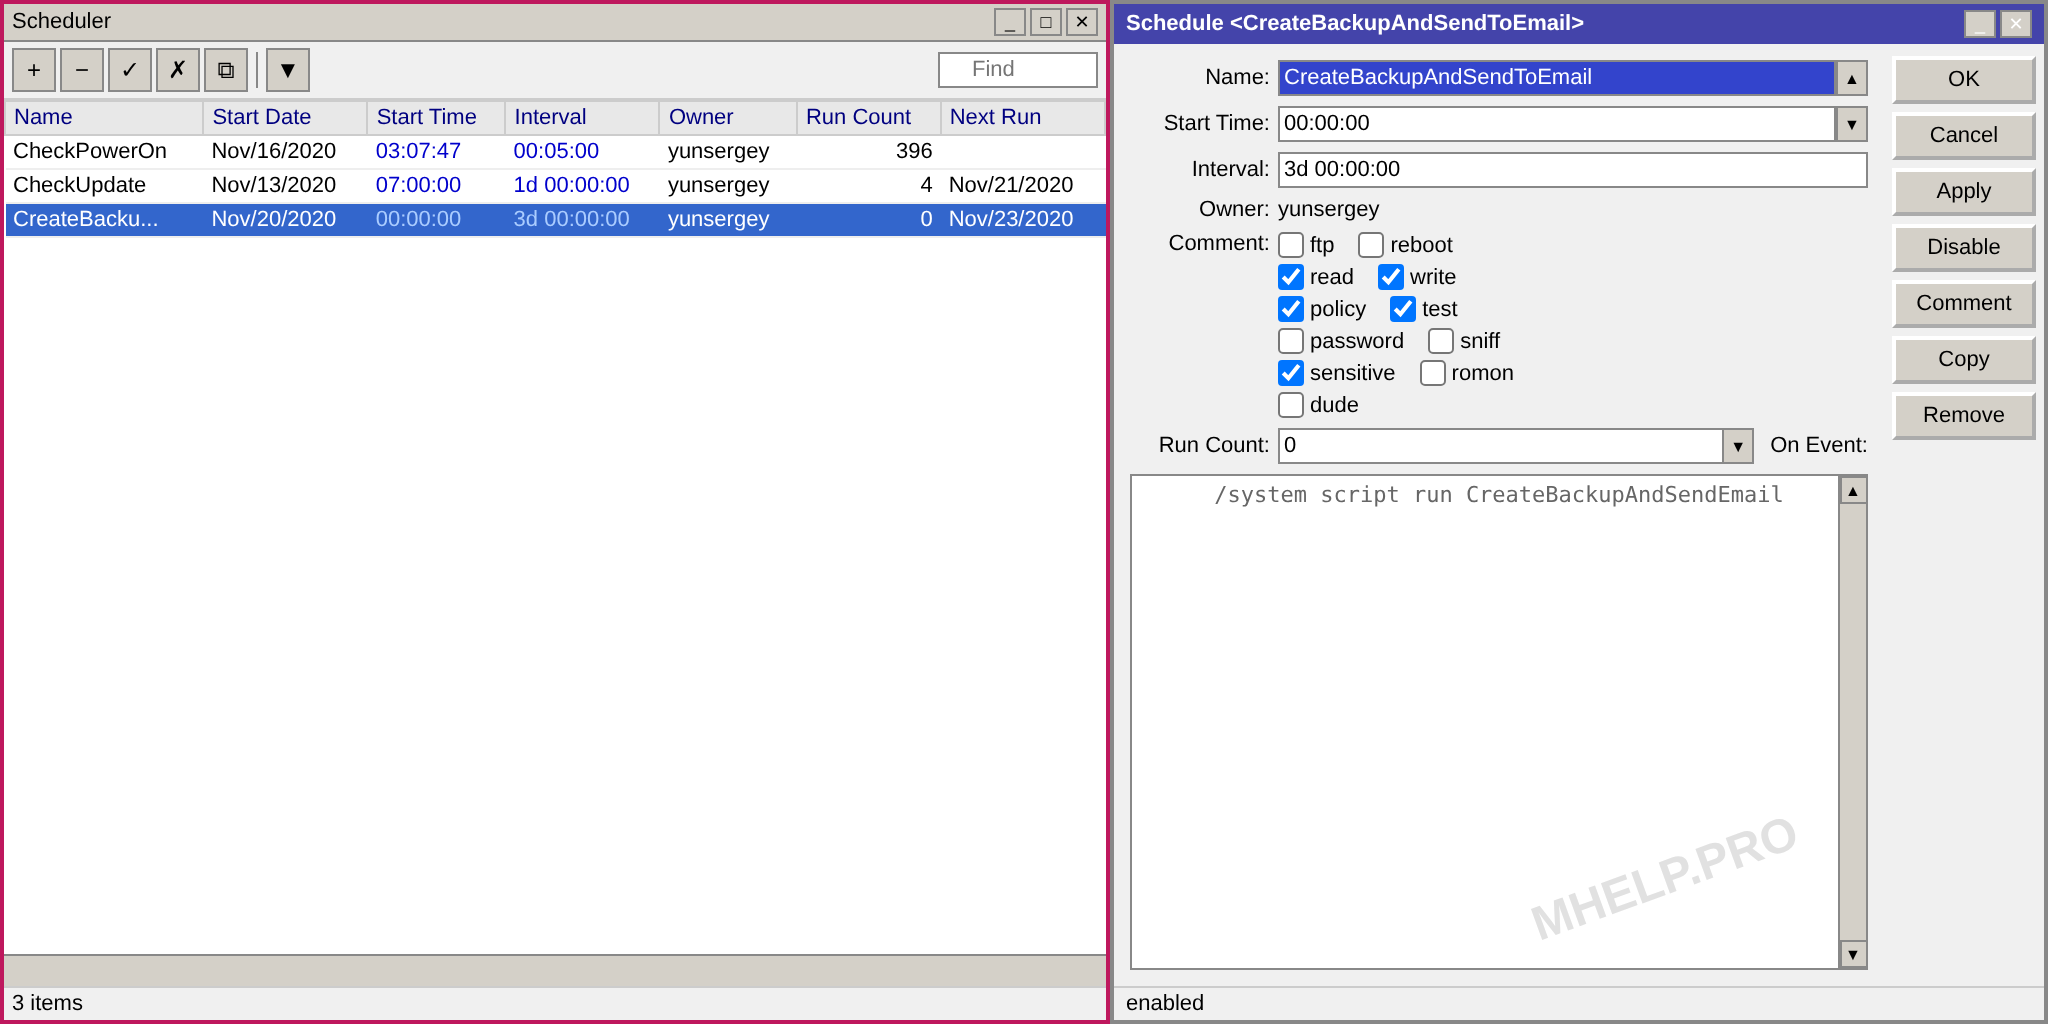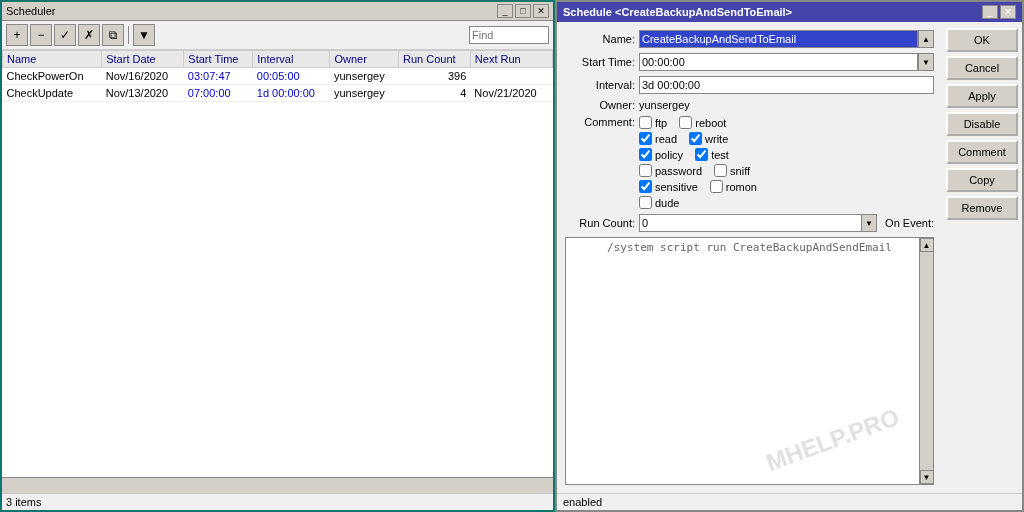--- a/index.html
+++ b/index.html
@@ -3,21 +3,21 @@
   <meta charset="utf-8">
   <style>
     * { box-sizing: border-box; margin: 0; padding: 0; font-family: 'Segoe UI', Tahoma, Geneva, Verdana, sans-serif; font-size: 11px; }
     body { background: #c0c0c0; width: 1024px; height: 512px; overflow: hidden; display: flex; }
 
     
     .scheduler-panel {
       width: 555px;
       height: 512px;
       background: #eab308;
-      border: 2px solid #0f766e;
+      border: 2px solid #be185d;
       display: flex;
       flex-direction: column;
     }
     .panel-titlebar {
       background: #d4d0c8;
       padding: 2px 4px;
       display: flex;
       align-items: center;
       justify-content: space-between;
       border-bottom: 1px solid #888;
@@ -69,21 +69,21 @@
     .find-box {
       margin-left: auto;
       display: flex;
       align-items: center;
     }
     .find-input {
       width: 80px;
       height: 18px;
       border: 1px solid #888;
       background: white;
-      padding: 0 2px;
+      padding: 0 16px;
     }
     .table-container {
       flex: 1;
       overflow: auto;
       background: white;
     }
     table {
       width: 100%;
       border-collapse: collapse;
     }
@@ -322,20 +322,29 @@
   </tr>
           <tr>
     <td>CheckUpdate</td>
     <td>Nov/13/2020</td>
     <td class="blue-text">07:00:00</td>
     <td class="blue-text">1d 00:00:00</td>
     <td>yunsergey</td>
     <td style="text-align:right;">4</td>
     <td>Nov/21/2020</td>
   </tr>
+          <tr class="selected">
+    <td>CreateBacku...</td>
+    <td>Nov/20/2020</td>
+    <td class="blue-text">00:00:00</td>
+    <td class="blue-text">3d 00:00:00</td>
+    <td>yunsergey</td>
+    <td style="text-align:right;">0</td>
+    <td>Nov/23/2020</td>
+  </tr>
         </tbody>
     </table>
   </div>
   <div class="hscrollbar"></div>
   <div class="status-bar">
     <span>3 items</span>
   </div>
 </div>
 
 <div class="schedule-dialog">

